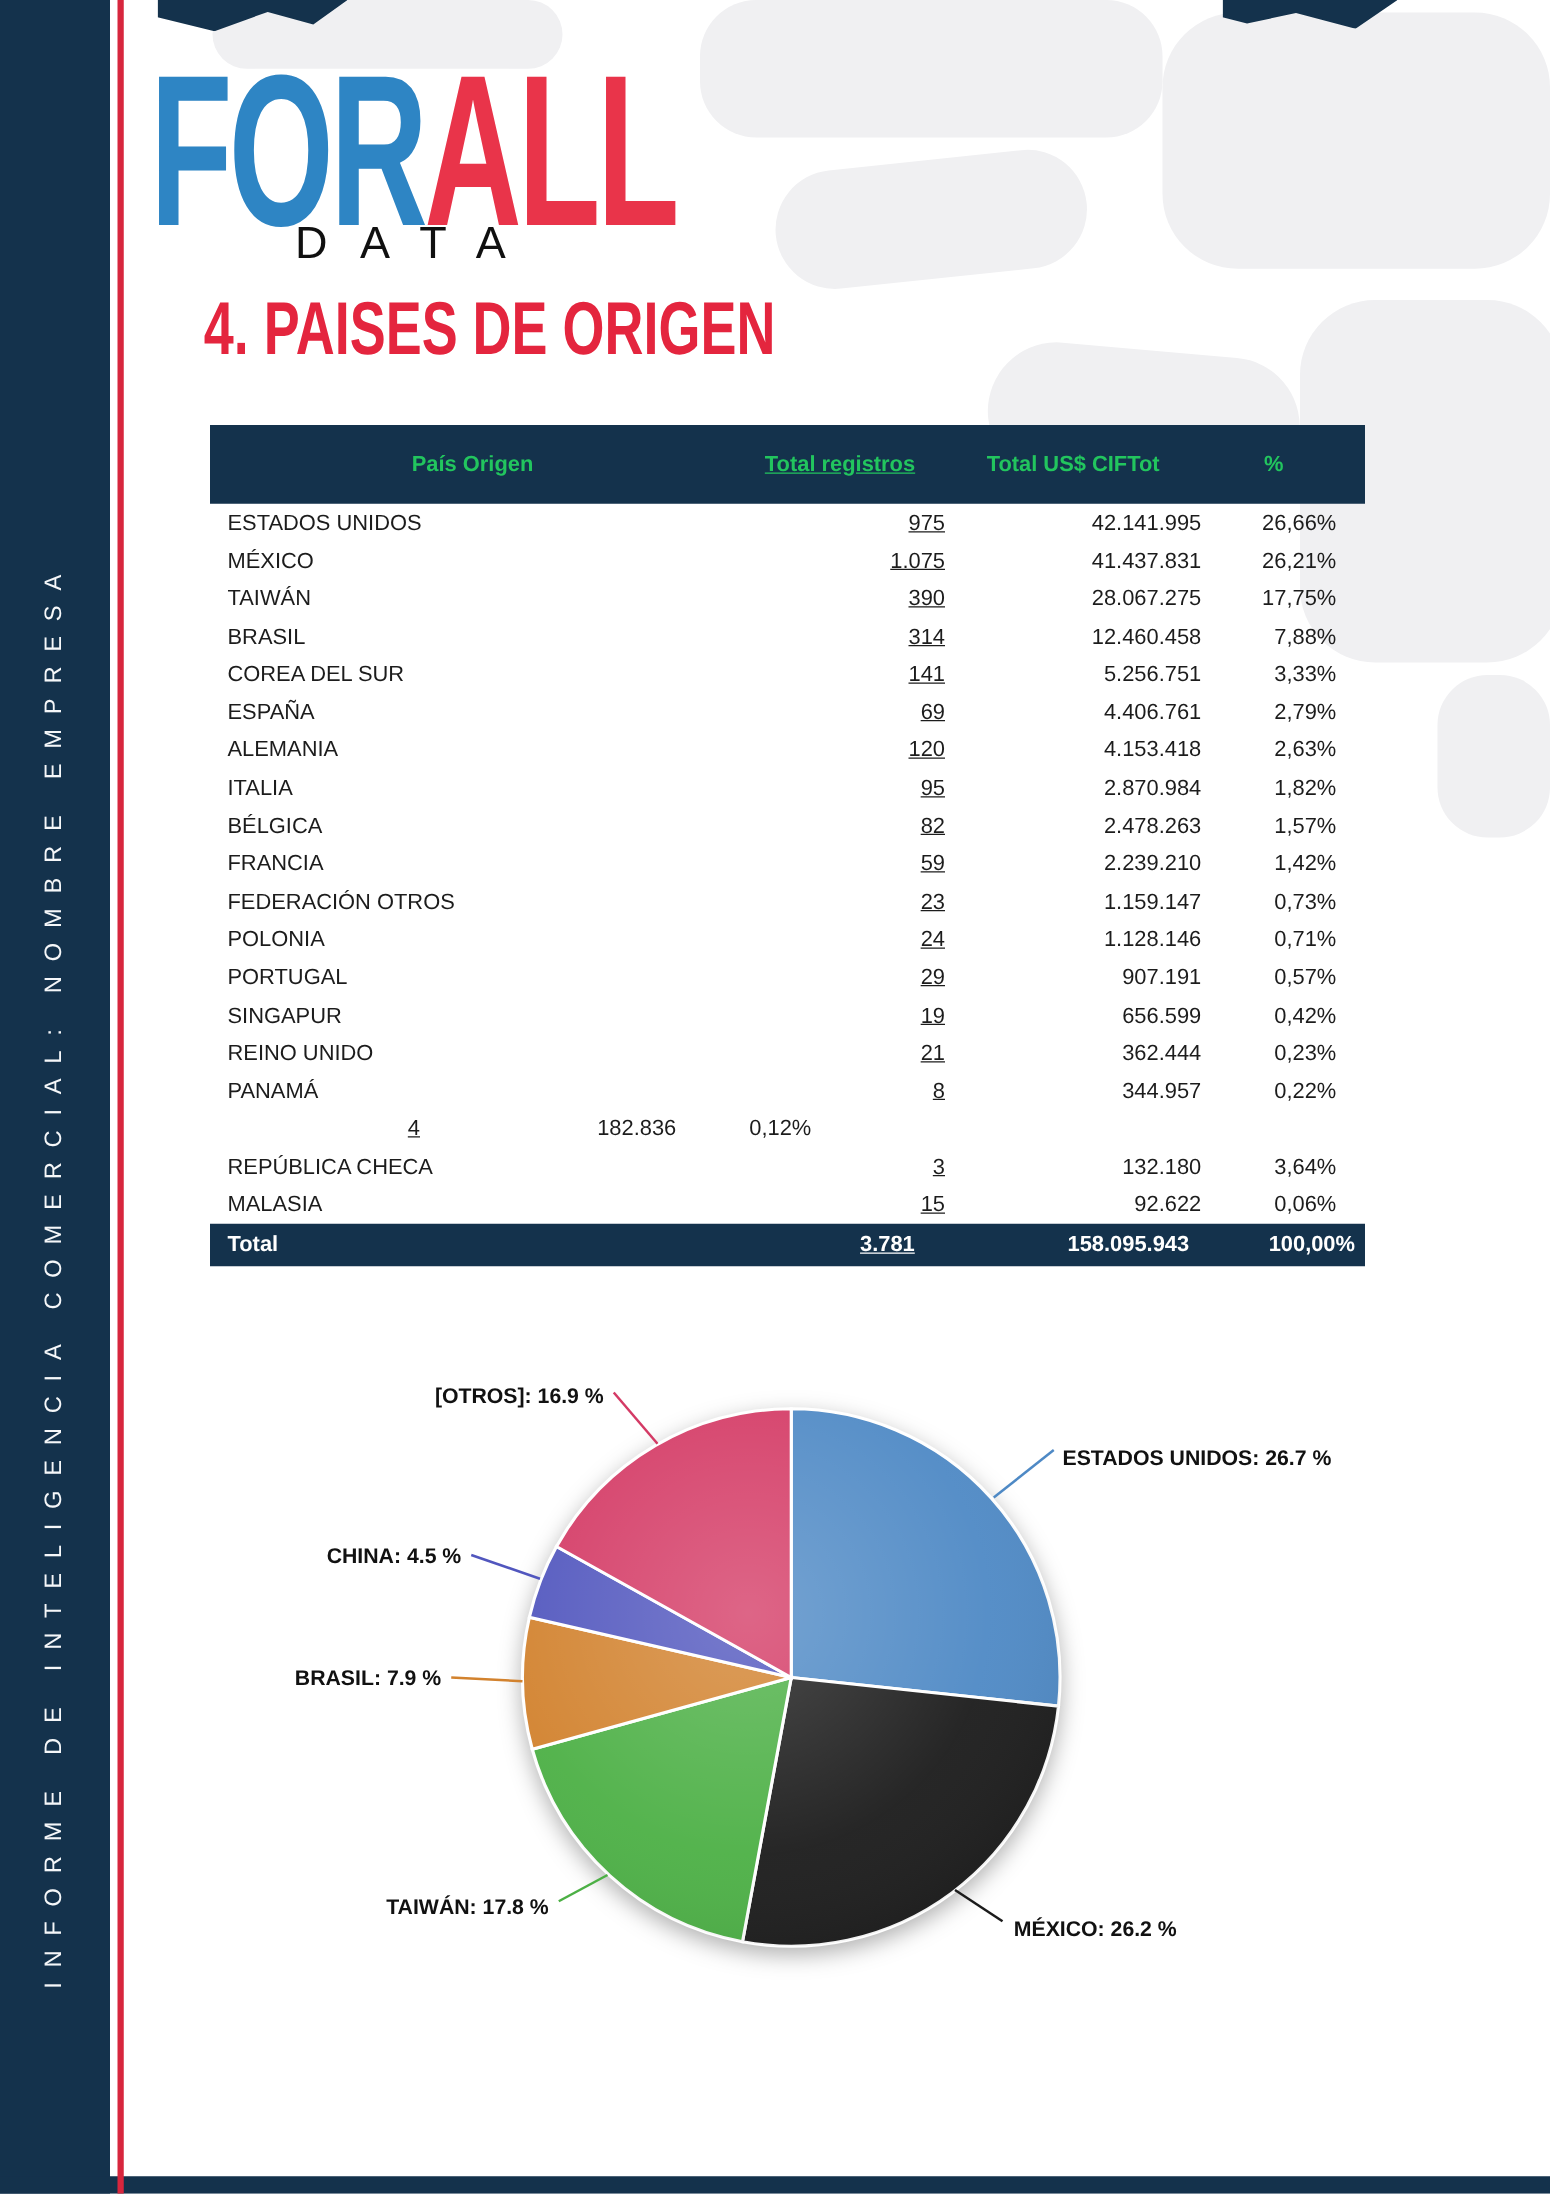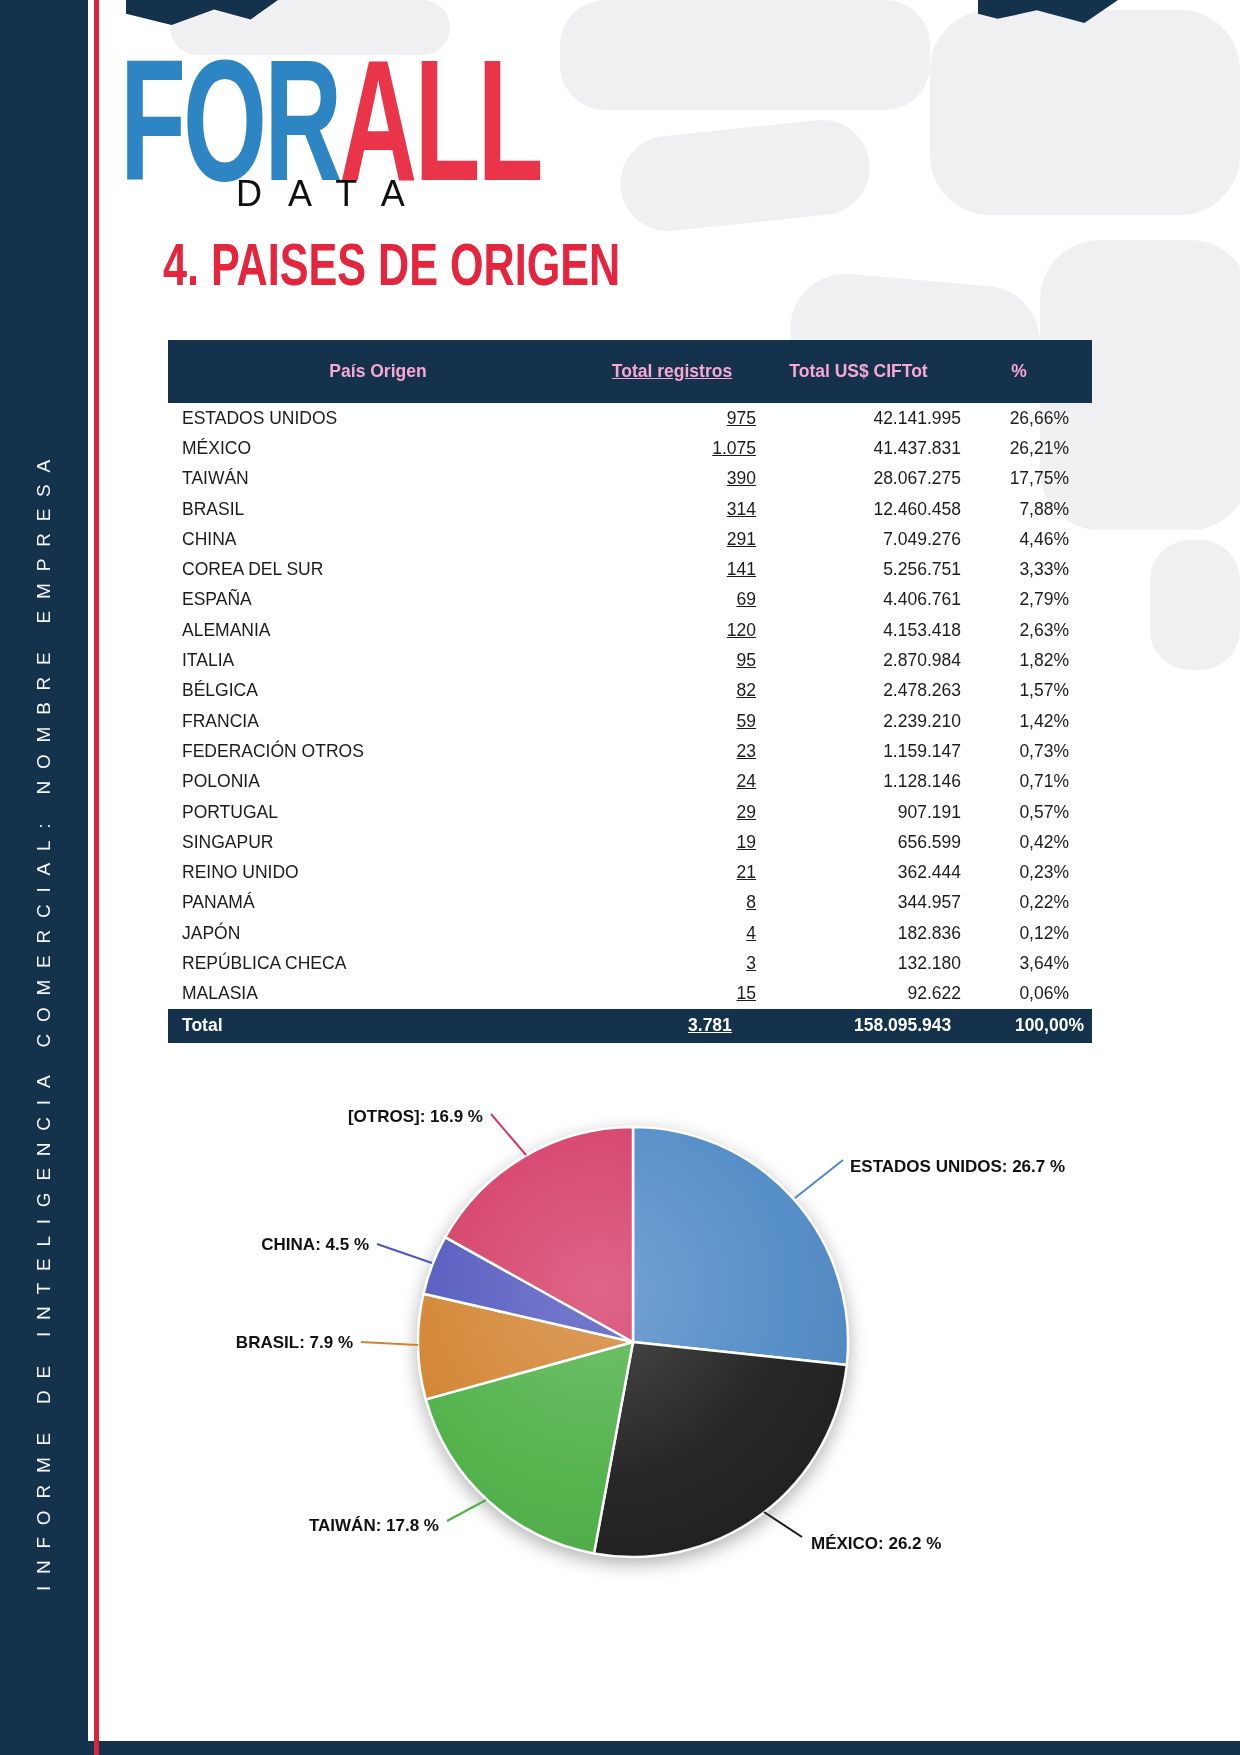--- a/index.html
+++ b/index.html
@@ -35,21 +35,21 @@
   .logo-sub{position:absolute;left:236px;top:176px;font-size:36px;font-weight:400;
     letter-spacing:26px;color:#101010;line-height:1;}
   
   .section-title{
     position:absolute;left:163px;top:234px;margin:0;
     font-size:52px;font-weight:700;color:#E4253E;line-height:1;
     transform:scale(0.83,1.15);transform-origin:top left;white-space:nowrap;
   }
   
   .tbl{position:absolute;left:168px;top:340px;width:924px;font-size:17.5px;color:#1c1c1c;}
-  .tbl-header{display:flex;align-items:center;background:#14324C;color:#f9a8d4;
+  .tbl-header{display:flex;align-items:center;background:#14324C;color:#22c55e;
     font-weight:700;height:63px;}
   .tbl-row{display:flex;align-items:center;height:30.3px;}
   .tbl-total{display:flex;align-items:center;background:#14324C;color:#ffffff;
     font-weight:700;height:34px;gap:36px;}
   .c1{width:420px;padding-left:14px;box-sizing:border-box;text-align:left;}
   .c2{width:168px;text-align:right;text-decoration:underline;}
   .c3{width:205px;text-align:right;}
   .c4{width:116px;padding-right:8px;box-sizing:border-box;text-align:right;}
   .tbl-header .c1{text-align:center;padding-left:0;}
   .tbl-header .c2,.tbl-header .c3{text-align:center;}
@@ -113,26 +113,20 @@
         <span class="c3">28.067.275</span>
         <span class="c4">17,75%</span>
       </div>
       <div class="tbl-row">
         <span class="c1">BRASIL</span>
         <span class="c2">314</span>
         <span class="c3">12.460.458</span>
         <span class="c4">7,88%</span>
       </div>
       <div class="tbl-row">
-        <span class="c1">CHINA</span>
-        <span class="c2">291</span>
-        <span class="c3">7.049.276</span>
-        <span class="c4">4,46%</span>
-      </div>
-      <div class="tbl-row">
         <span class="c1">COREA DEL SUR</span>
         <span class="c2">141</span>
         <span class="c3">5.256.751</span>
         <span class="c4">3,33%</span>
       </div>
       <div class="tbl-row">
         <span class="c1">ESPAÑA</span>
         <span class="c2">69</span>
         <span class="c3">4.406.761</span>
         <span class="c4">2,79%</span>
@@ -191,21 +185,20 @@
         <span class="c3">362.444</span>
         <span class="c4">0,23%</span>
       </div>
       <div class="tbl-row">
         <span class="c1">PANAMÁ</span>
         <span class="c2">8</span>
         <span class="c3">344.957</span>
         <span class="c4">0,22%</span>
       </div>
       <div class="tbl-row">
-        <span class="c1">JAPÓN</span>
         <span class="c2">4</span>
         <span class="c3">182.836</span>
         <span class="c4">0,12%</span>
       </div>
       <div class="tbl-row">
         <span class="c1">REPÚBLICA CHECA</span>
         <span class="c2">3</span>
         <span class="c3">132.180</span>
         <span class="c4">3,64%</span>
       </div>

